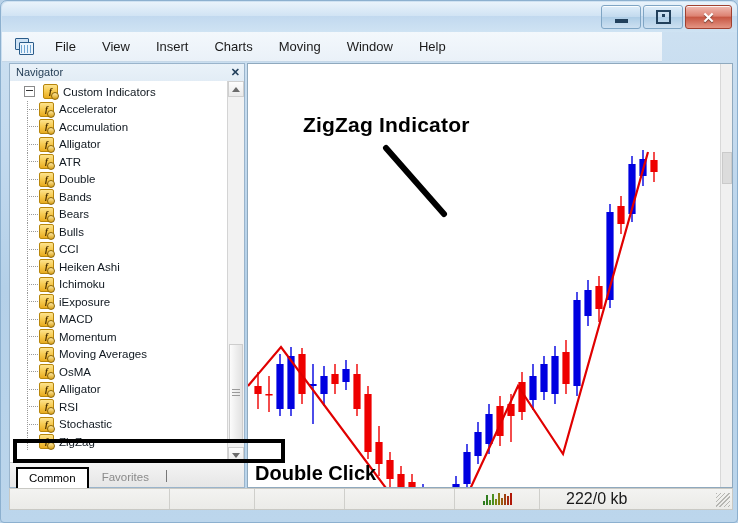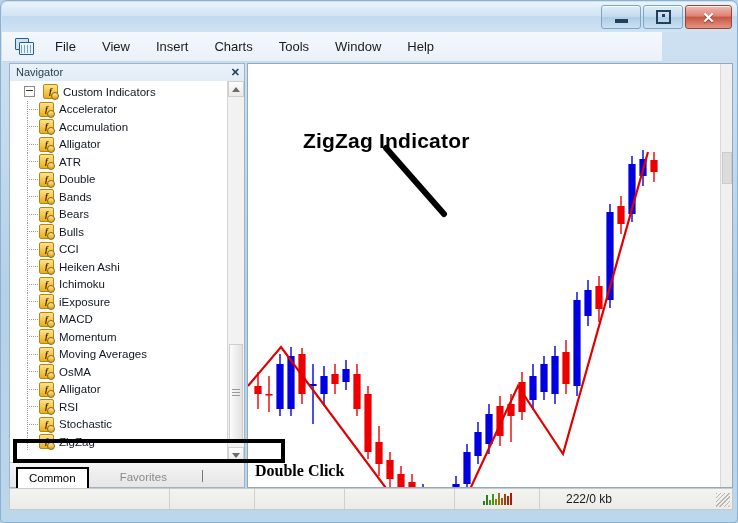--- a/index.html
+++ b/index.html
@@ -121,21 +121,21 @@
     position:absolute;left:12px;top:438px;width:272px;height:24px;
     border:4px solid #000;box-sizing:border-box;z-index:6;pointer-events:none;
   }
   
   .nav-tabs{
     position:absolute;left:0;bottom:0;right:0;height:24px;
     background:linear-gradient(to bottom,#f4f4f4,#e6e6e6);
     border-top:1px solid #c8c8c8;display:flex;align-items:flex-end;padding-left:6px;
   }
   .tab{
-    font-size:11.5px;padding:3px 11px 4px;margin-right:20px;
+    font-size:11.5px;padding:3px 11px 4px;margin-right:2px;
   }
   .tab.active{
     background:#fff;border:2px solid #000;border-bottom:none;color:#000;position:relative;top:1px;
   }
   .tab.inactive{color:#8a8a8a;}
   .tab-caret{width:1px;height:12px;background:#777;margin-left:4px;margin-bottom:5px;}
   
   .chart-win{
     position:absolute;left:246px;top:62px;width:486px;height:425px;
     background:#fff;border:1px solid #8fa9be;box-sizing:border-box;overflow:hidden;
@@ -145,37 +145,37 @@
     width:21px;height:19px;border:1px solid #a8bfd2;border-radius:2px;
     background:linear-gradient(to bottom,#f7fbfe,#e3edf6);
     display:flex;align-items:center;justify-content:center;color:#2c4f6e;font-size:11px;
   }
   .chart-svg{position:absolute;left:0;top:0;}
   .chart-vscroll{
     position:absolute;right:0;top:0;bottom:0;width:11px;background:#f0f0f0;border-left:1px solid #d8d8d8;
   }
   .chart-vscroll .ct{position:absolute;left:1px;top:88px;width:8px;height:30px;background:#dcdcdc;border:1px solid #cacaca;}
   .annot-label{
-    position:absolute;left:302px;top:128px;
+    position:absolute;left:302px;top:112px;
     font-size:21px;font-weight:bold;color:#000;letter-spacing:.2px;white-space:nowrap;
   }
   .dblclick-label{
     position:absolute;left:254px;top:461px;
-    font-size:16px;font-weight:bold;color:#000;white-space:nowrap;z-index:7;font-family:Liberation Serif, serif;
+    font-size:20px;font-weight:bold;color:#000;white-space:nowrap;z-index:7;
   }
   
   .statusbar{
     position:absolute;left:8px;bottom:12px;width:724px;height:22px;
     background:linear-gradient(to bottom,#f3f3f1,#ebebe8);
     border:1px solid #c9c9c4;box-sizing:border-box;display:flex;align-items:center;
   }
   .sb-cell{height:100%;border-right:1px solid #cfcfcb;box-sizing:border-box;}
   .sb-c1{width:160px;} .sb-c2{width:85px;} .sb-c3{width:90px;} .sb-c4{width:110px;}
   .sb-c5{width:85px;display:flex;align-items:center;justify-content:center;}
-  .sb-c6{flex:1;display:flex;align-items:center;padding-left:26px;font-size:12px;color:#1a1a1a;}
+  .sb-c6{flex:1;display:flex;align-items:center;padding-left:26px;font-size:16px;color:#1a1a1a;}
   .bars{display:flex;align-items:flex-end;height:12px;gap:1px;}
   .bars i{width:2px;display:block;}
   .resize-grip{
     position:absolute;right:2px;bottom:2px;width:14px;height:14px;
     background:repeating-linear-gradient(135deg,#b6b6b2 0 1px,transparent 1px 3px);
   }
 </style>
 </head>
 <body>
 
@@ -199,21 +199,21 @@
 
   <div class="menubar">
     <div class="app-icon">
       <div class="w1"></div>
         <div class="w2"></div>
     </div>
     <div class="menu-item">File</div>
     <div class="menu-item">View</div>
     <div class="menu-item">Insert</div>
     <div class="menu-item">Charts</div>
-    <div class="menu-item">Tools</div>
+    <div class="menu-item">Moving</div>
     <div class="menu-item">Window</div>
     <div class="menu-item">Help</div>
   </div>
 
   <div class="navigator">
     <div class="nav-title">
       <span class="nav-title-text">Navigator</span>
       <span class="nav-close">✕</span>
     </div>
 

